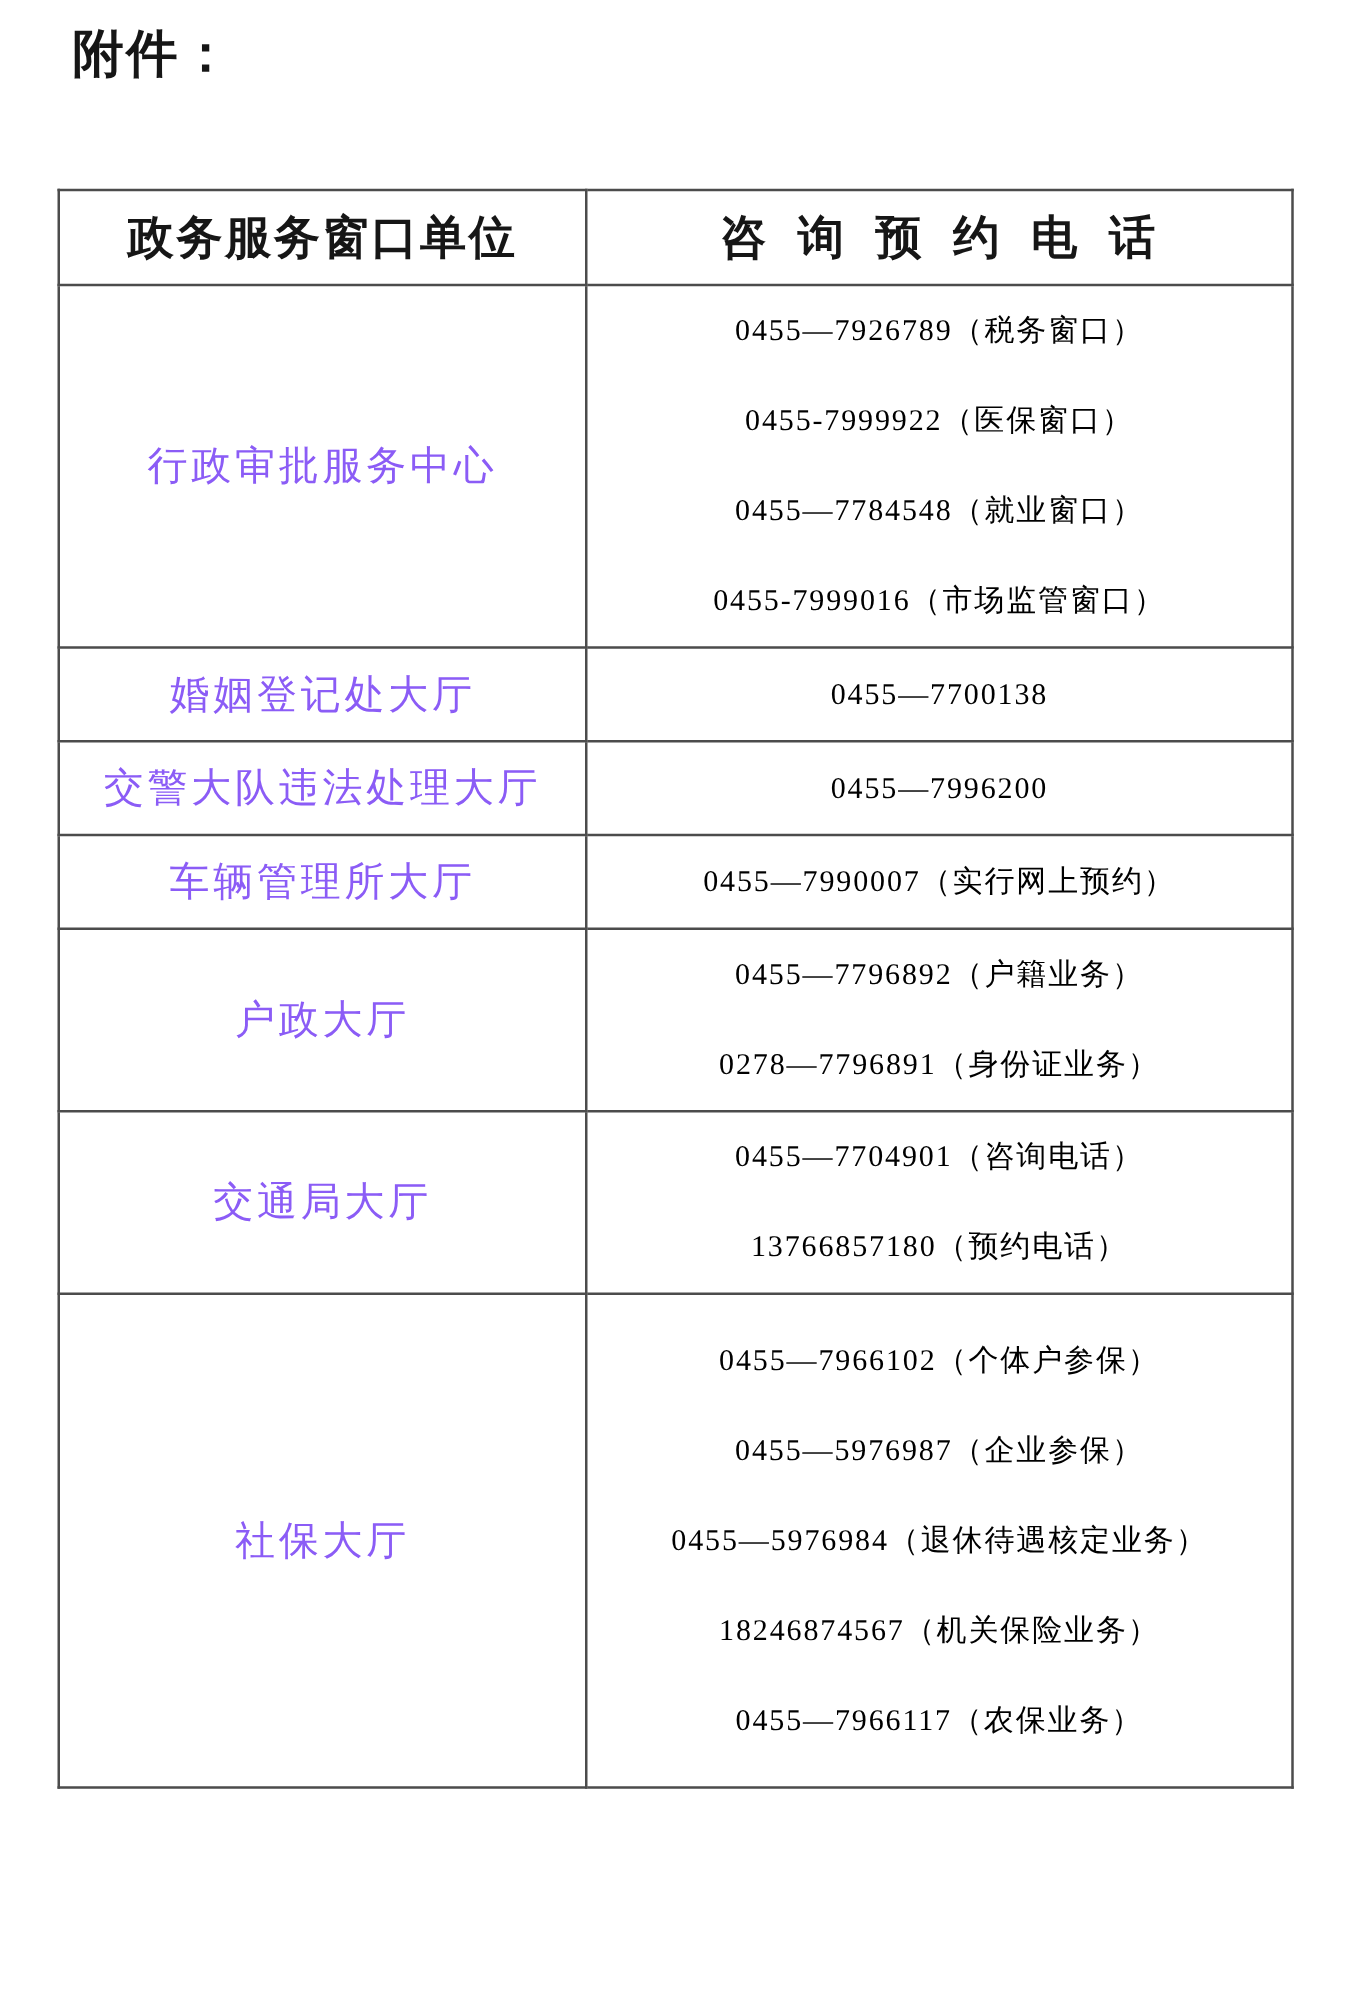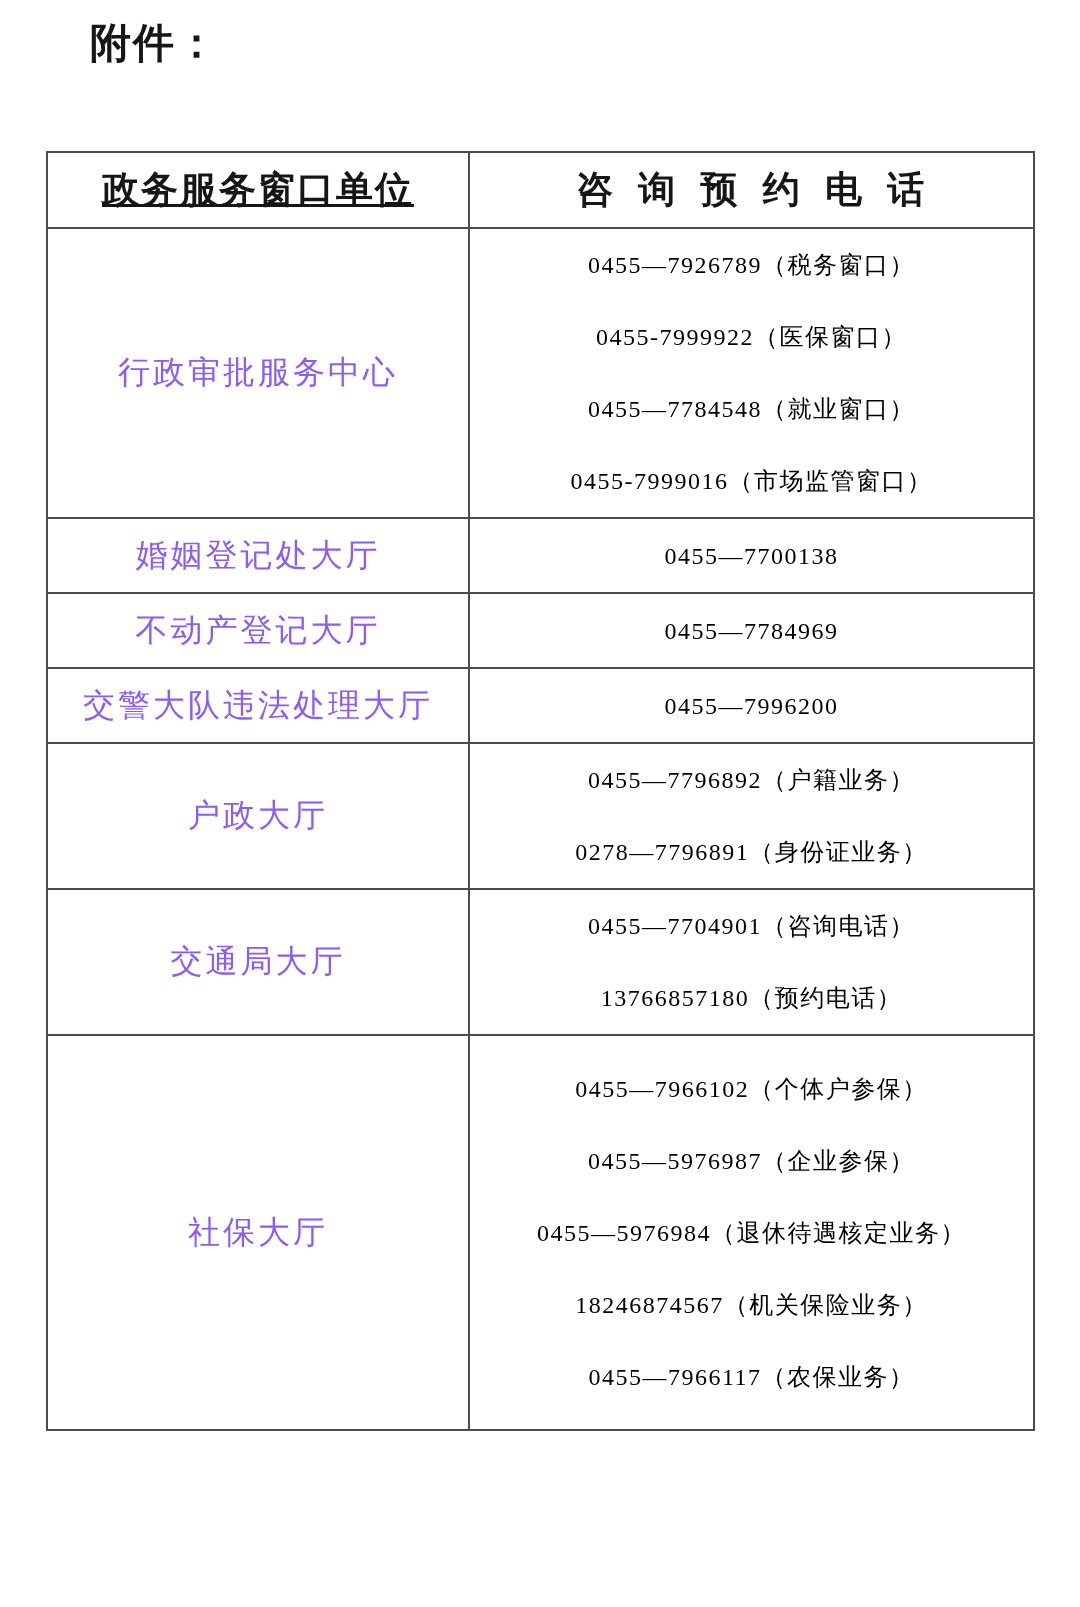--- a/index.html
+++ b/index.html
@@ -17,21 +17,20 @@
     overflow: hidden;
   }
   .attachment-label {
     position: absolute;
     left: 58px;
     top: 16px;
     font-size: 41px;
     font-weight: bold;
     color: #161616;
     letter-spacing: 2px;
-    margin-left: 32px;
   }
   table.directory {
     position: absolute;
     left: 46px;
     top: 151px;
     width: 987px;
     border-collapse: collapse;
     table-layout: fixed;
   }
   table.directory col.c-unit  { width: 422px; }
@@ -42,21 +41,21 @@
     text-align: center;
     vertical-align: middle;
     padding: 0;
     overflow: hidden;
   }
   table.directory th {
     font-size: 37px;
     font-weight: bold;
     color: #161616;
   }
-  th.th-unit  { letter-spacing: 2px; text-decoration: underline; }
+  th.th-unit  { letter-spacing: 2px; }
   th.th-phone { letter-spacing: 3px; word-spacing: 10px; border-radius: 24px; }
   td.unit-cell {
     font-size: 32px;
     letter-spacing: 3px;
     color: #8b5cf6;
   }
   td.phone-cell {
     font-size: 24px;
     color: #000000;
   }
@@ -99,29 +98,29 @@
           <div class="phone-line">0455-7999016（市场监管窗口）</div>
         </td>
       </tr>
       <tr class="h75">
         <td class="unit-cell">婚姻登记处大厅</td>
         <td class="phone-cell">
           <div class="phone-line">0455—7700138</div>
         </td>
       </tr>
       <tr class="h75">
-        <td class="unit-cell">不动产登记大厅</td>
+        <td class="unit-cell">交警大队违法处理大厅</td>
         <td class="phone-cell">
-          <div class="phone-line">0455—7784969</div>
+          <div class="phone-line">0455—7996200</div>
         </td>
       </tr>
       <tr class="h75">
-        <td class="unit-cell">交警大队违法处理大厅</td>
+        <td class="unit-cell">车辆管理所大厅</td>
         <td class="phone-cell">
-          <div class="phone-line">0455—7996200</div>
+          <div class="phone-line">0455—7990007（实行网上预约）</div>
         </td>
       </tr>
       <tr class="h145">
         <td class="unit-cell">户政大厅</td>
         <td class="phone-cell">
           <div class="phone-line">0455—7796892（户籍业务）</div>
           <div class="phone-line">0278—7796891（身份证业务）</div>
         </td>
       </tr>
       <tr class="h145">

